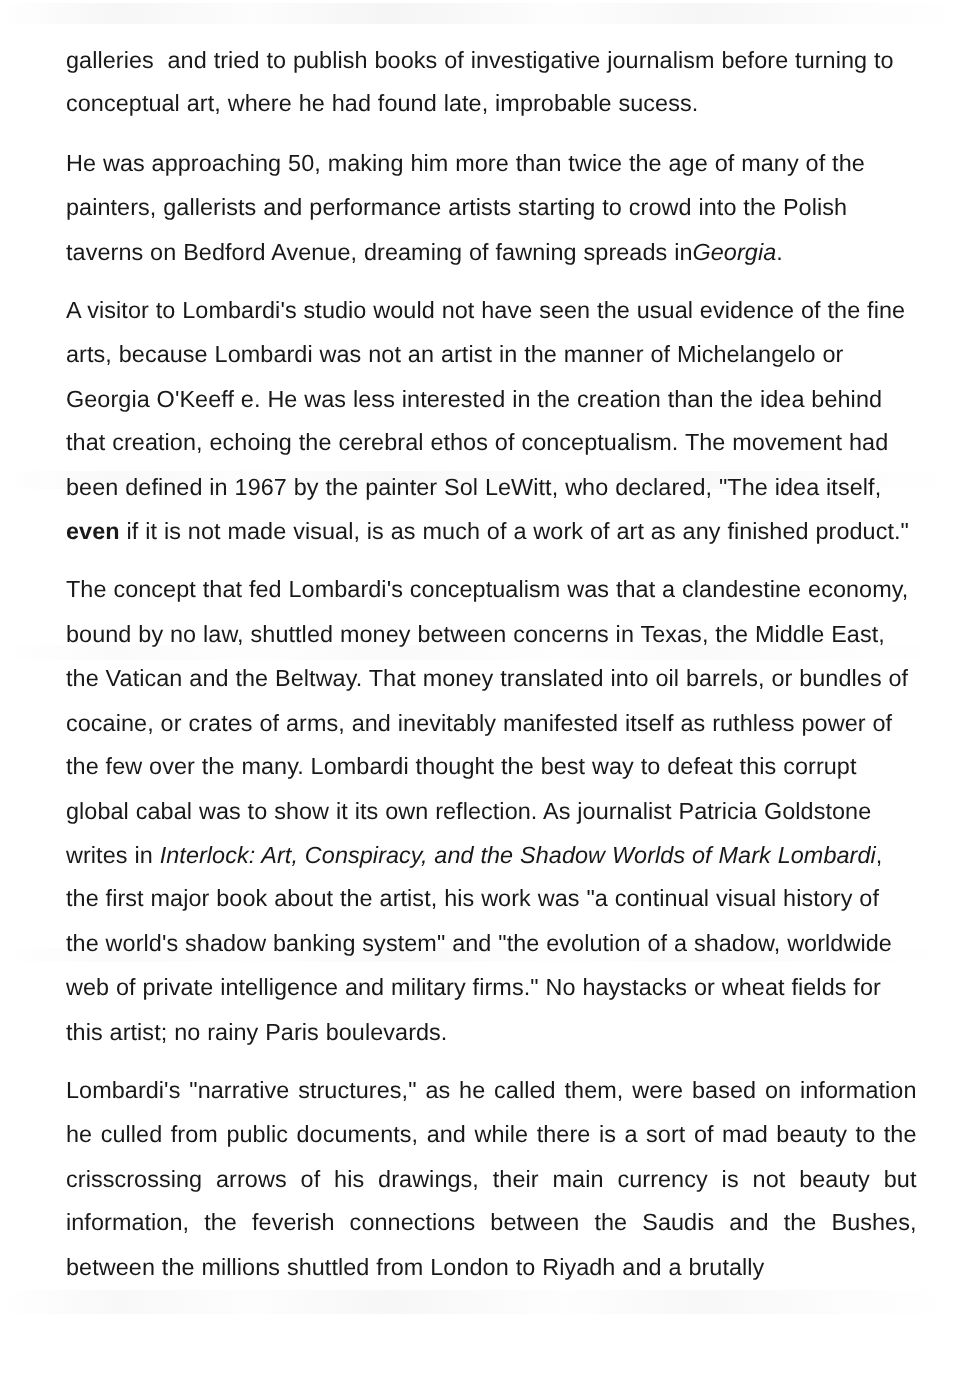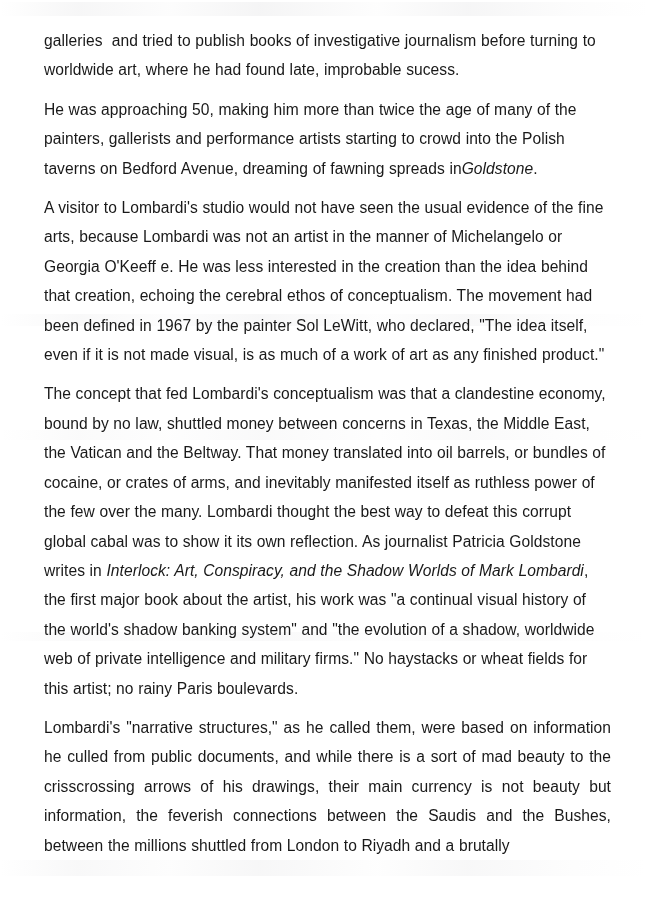--- a/index.html
+++ b/index.html
@@ -66,36 +66,36 @@
     font-style: italic;
   }
   
   .booktitle {
     font-style: italic;
     text-decoration-color: #d2403c;
     text-underline-offset: 3px;
     text-decoration-thickness: 1.3px;
   }
   .semibold-scan {
-    font-weight: 400;
+    font-weight: 700;
     margin-top: 21px;
   }
 </style>
 </head>
 <body>
 
 <div class="page">
 
   <div class="scan-noise noise-a"></div>
   <div class="scan-noise noise-b"></div>
   <div class="scan-noise noise-c"></div>
   <div class="scan-noise noise-d"></div>
   <div class="scan-noise noise-e"></div>
 
   <div class="body-text" id="body-text">
-      <p class="para"><span>galleries  and tried to publish books of investigative journalism before turning to worldwide art, where he had found late, improbable sucess.</span></p>
-      <p class="para"><span>He was approaching 50, making him more than twice the age of many of the painters, gallerists and performance artists starting to crowd into the Polish taverns on Bedford Avenue, dreaming of fawning spreads in</span><span class="ital">Goldstone</span><span>.</span></p>
+      <p class="para"><span>galleries  and tried to publish books of investigative journalism before turning to conceptual art, where he had found late, improbable sucess.</span></p>
+      <p class="para"><span>He was approaching 50, making him more than twice the age of many of the painters, gallerists and performance artists starting to crowd into the Polish taverns on Bedford Avenue, dreaming of fawning spreads in</span><span class="ital">Georgia</span><span>.</span></p>
       <p class="para"><span>A visitor to Lombardi's studio would not have seen the usual evidence of the fine arts, because Lombardi was not an artist in the manner of Michelangelo or Georgia O'Keeff e. He was less interested in the creation than the idea behind that creation, echoing the cerebral ethos of conceptualism. The movement had been defined in 1967 by the painter Sol LeWitt, who declared, "The idea itself, </span><span class="semibold-scan">even</span><span> if it is not made visual, is as much of a work of art as any finished product."</span></p>
       <p class="para"><span>The concept that fed Lombardi's conceptualism was that a clandestine economy, bound by no law, shuttled money between concerns in Texas, the Middle East, the Vatican and the Beltway. That money translated into oil barrels, or bundles of cocaine, or crates of arms, and inevitably manifested itself as ruthless power of the few over the many. Lombardi thought the best way to defeat this corrupt global cabal was to show it its own reflection. As journalist Patricia Goldstone writes in </span><span class="booktitle">Interlock: Art, Conspiracy, and the Shadow Worlds of Mark Lombardi</span><span>, the first major book about the artist, his work was "a continual visual history of the world's shadow banking system" and "the evolution of a shadow, worldwide web of private intelligence and military firms." No haystacks or wheat fields for this artist; no rainy Paris boulevards.</span></p>
       <p class="para justified"><span>Lombardi's "narrative structures," as he called them, were based on information he culled from public documents, and while there is a sort of mad beauty to the crisscrossing arrows of his drawings, their main currency is not beauty but information, the feverish connections between the Saudis and the Bushes, between the millions shuttled from London to Riyadh and a brutally</span></p>
     </div>
 
 </div>
 
 </body></html>

